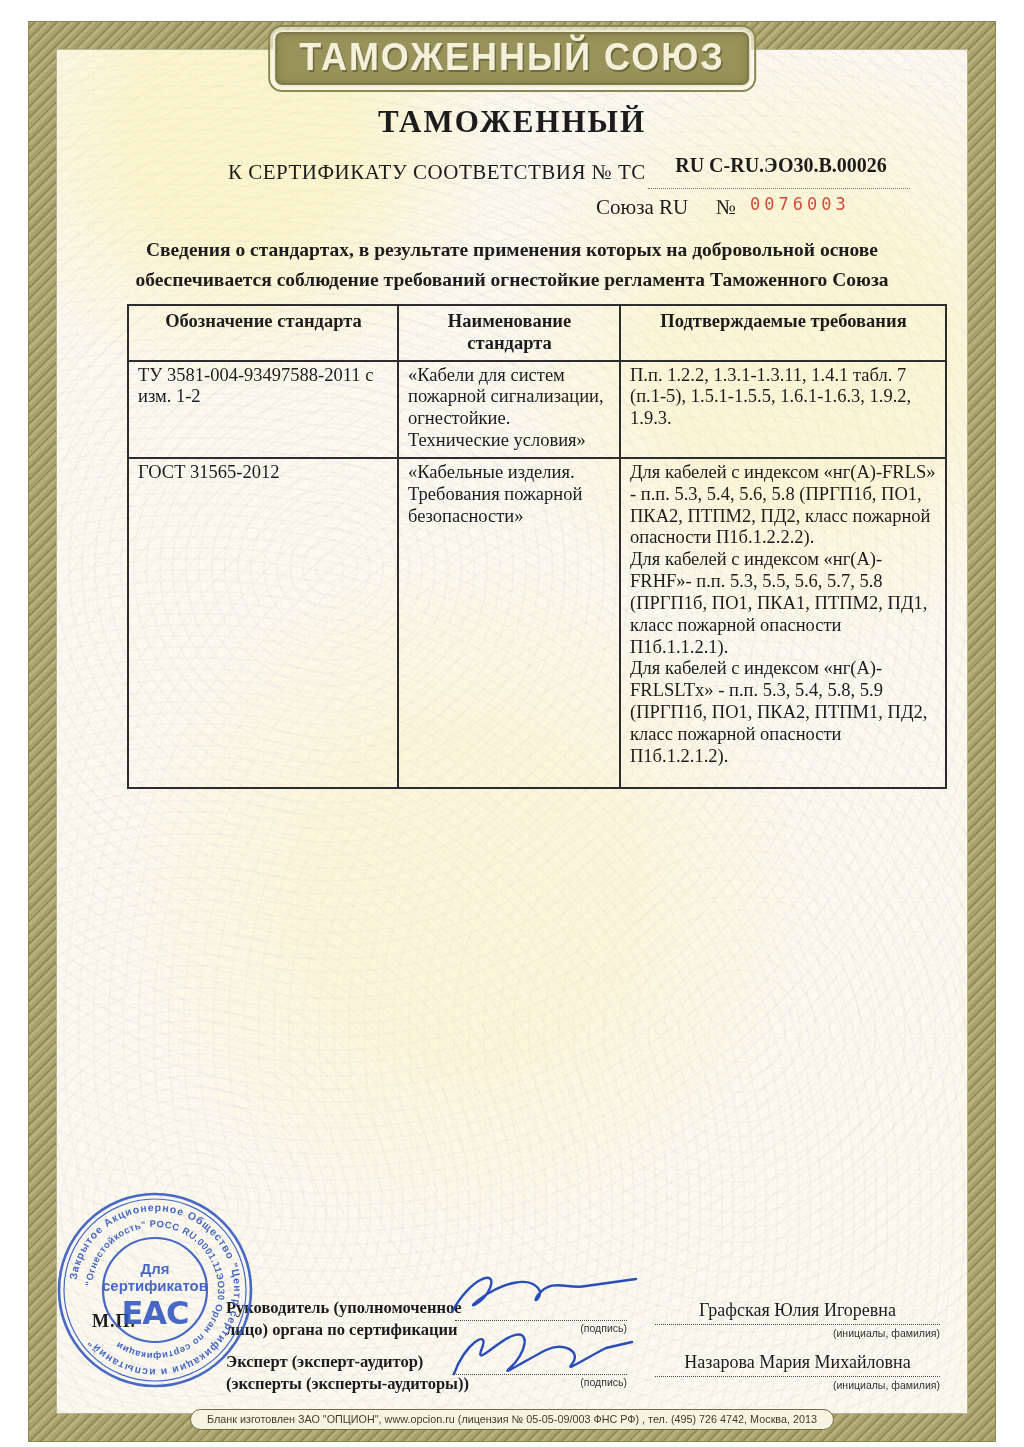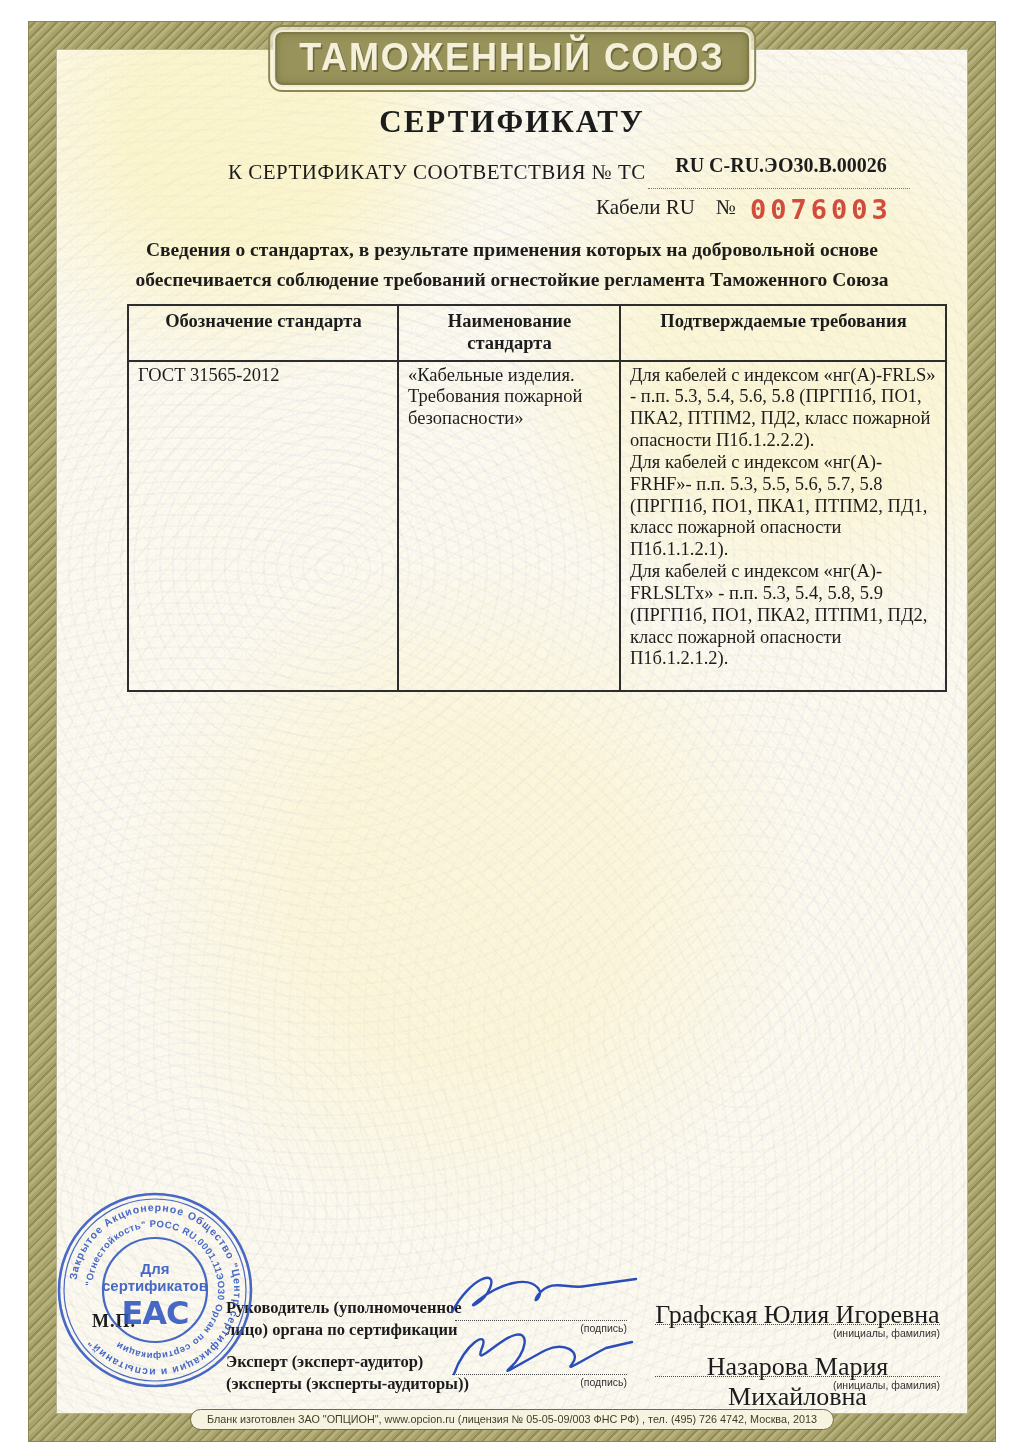--- a/index.html
+++ b/index.html
@@ -53,21 +53,21 @@
     position:absolute;top:96px;left:0;width:100%;text-align:center;
     font-weight:700;font-size:31px;letter-spacing:2px;
   }
   .cert-label{position:absolute;left:228px;top:152px;font-weight:400;font-size:21px;letter-spacing:.5px;}
   .cert-number{position:absolute;left:650px;top:146px;width:262px;text-align:center;font-weight:700;font-size:20px;}
   .cert-underline{position:absolute;left:648px;top:180px;width:262px;border-top:1px dotted #777;}
   .series-label{position:absolute;left:596px;top:187px;font-size:21px;}
   .no-sign{position:absolute;left:716px;top:187px;font-size:21px;}
   .serial{
     position:absolute;left:750px;top:186px;
-    font-family:"DejaVu Sans Mono", monospace;font-weight:700;font-size:27px;
+    font-family:"DejaVu Sans Mono", monospace;font-weight:400;font-size:17px;
     letter-spacing:4px;color:#d14c3a;
   }
   .intro{
     position:absolute;left:88px;top:227px;width:848px;text-align:center;
     font-weight:700;font-size:19.5px;line-height:1.55;white-space:pre-line;
   }
   
   table.standards{
     position:absolute;left:127px;top:296px;width:818px;
     border-collapse:collapse;table-layout:fixed;
@@ -93,21 +93,21 @@
   .dl3{left:655px;top:1316px;width:285px;}
   .dl4{left:655px;top:1368px;width:285px;}
   .caption{
     position:absolute;font-family:"Liberation Sans", sans-serif;font-size:10.5px;color:#333;
     text-align:right;
   }
   .cap1{left:455px;top:1314px;width:172px;}
   .cap2{left:452px;top:1368px;width:175px;}
   .cap3{left:655px;top:1319px;width:285px;}
   .cap4{left:655px;top:1371px;width:285px;}
-  .sig-name{position:absolute;left:655px;width:285px;text-align:center;font-size:26px;}
+  .sig-name{position:absolute;left:655px;width:285px;text-align:center;font-size:18px;}
   .n1{top:1292px;} .n2{top:1344px;}
   .sig-svg{position:absolute;pointer-events:none;}
   .sv1{left:440px;top:1258px;}
   .sv2{left:436px;top:1312px;}
   
   .stamp{position:absolute;left:55px;top:1182px;opacity:.88;pointer-events:none;}
   .stamp text{fill:#2f55c0;}
   
   .footer-pill{
     position:absolute;left:50%;bottom:25px;transform:translateX(-50%);
@@ -123,44 +123,50 @@
   <div class="paper"></div>
   <div class="band"></div>
   <div class="inner-frame"></div>
 
   <div class="badge-outline">
     <div class="badge">
       <span>ТАМОЖЕННЫЙ СОЮЗ</span>
     </div>
   </div>
 
-  <div class="doc-title">СЕРТИФИКАТУ</div>
+  <div class="doc-title">ТАМОЖЕННЫЙ</div>
   <div class="cert-label">К СЕРТИФИКАТУ СООТВЕТСТВИЯ  № ТС</div>
   <div class="cert-number">RU C-RU.ЭО30.В.00026</div>
   <div class="cert-underline"></div>
-  <div class="series-label">Кабели RU</div>
+  <div class="series-label">Союза RU</div>
   <div class="no-sign">№</div>
   <div class="serial">0076003</div>
   <div class="intro">Сведения о стандартах, в результате применения которых на добровольной основе
 обеспечивается соблюдение требований огнестойкие регламента Таможенного Союза</div>
 
   <table class="standards">
     <colgroup>
         <col class="c1">
         <col class="c2">
         <col class="c3">
       </colgroup>
     <thead>
       <tr>
         <th>Обозначение стандарта</th>
         <th>Наименование стандарта</th>
         <th>Подтверждаемые требования</th>
       </tr>
     </thead>
     <tbody>
+      <tr>
+        <td class="row-mid">ТУ 3581-004-93497588-2011 с изм. 1-2</td>
+        <td>«Кабели для систем пожарной сигнализации, огнестойкие.
+Технические условия»</td>
+        <td>П.п. 1.2.2, 1.3.1-1.3.11, 1.4.1 табл. 7 (п.1-5), 1.5.1-1.5.5, 1.6.1-1.6.3, 1.9.2, 1.9.3.</td>
+      </tr>
       <tr>
         <td class="row-tall">ГОСТ 31565-2012</td>
         <td>«Кабельные изделия.
 Требования пожарной безопасности»</td>
         <td>Для кабелей с индексом «нг(А)-FRLS» - п.п. 5.3, 5.4, 5.6, 5.8 (ПРГП1б, ПО1, ПКА2, ПТПМ2, ПД2, класс пожарной опасности П1б.1.2.2.2).
 Для кабелей с индексом «нг(А)-FRHF»- п.п. 5.3, 5.5, 5.6, 5.7, 5.8 (ПРГП1б, ПО1, ПКА1, ПТПМ2, ПД1, класс пожарной опасности П1б.1.1.2.1).
 Для кабелей с индексом «нг(А)-FRLSLTх» - п.п. 5.3, 5.4, 5.8, 5.9 (ПРГП1б, ПО1, ПКА2, ПТПМ1, ПД2, класс пожарной опасности П1б.1.2.1.2).</td>
       </tr>
     </tbody>
   </table>

